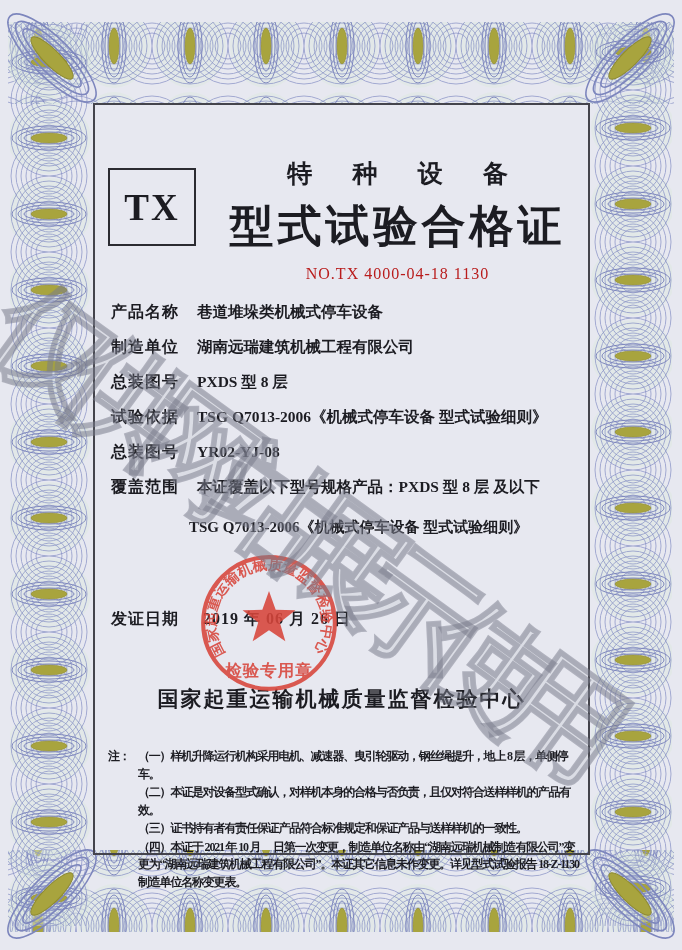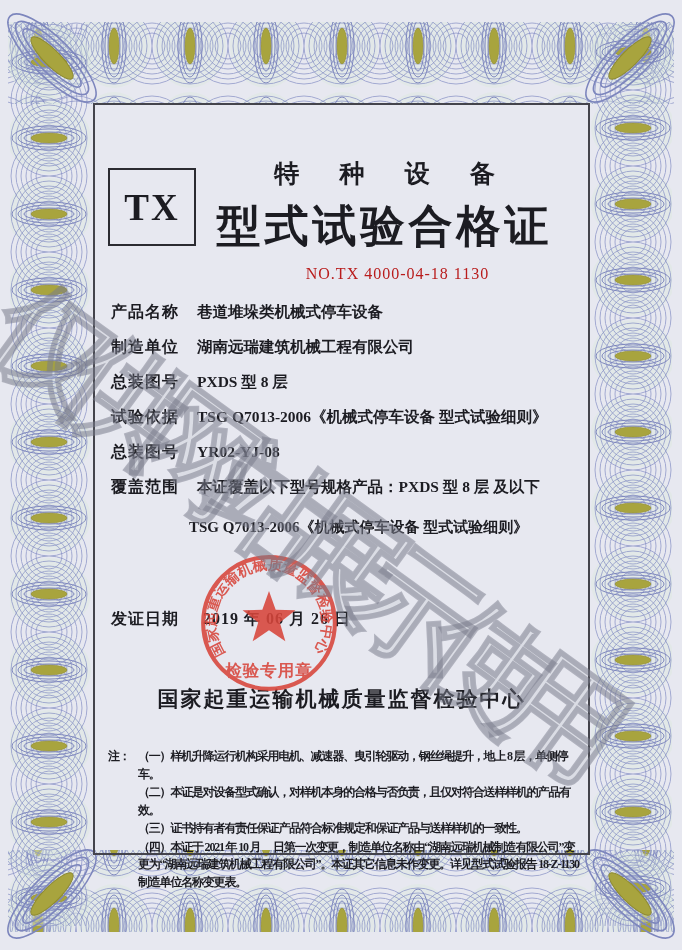--- a/index.html
+++ b/index.html
@@ -14,21 +14,21 @@
   .frame{
     position:absolute;left:93px;top:103px;width:497px;height:752px;
     border:2px solid #44444c;box-sizing:border-box;z-index:2;
   }
   .tx-box{
     position:absolute;left:13px;top:63px;width:88px;height:78px;
     border:2px solid #2b2b31;box-sizing:border-box;
     display:flex;align-items:center;justify-content:center;
     font-size:37px;font-weight:700;letter-spacing:2px;
   }
-  .head{position:absolute;left:107px;top:52px;width:365px;text-align:center;}
+  .head{position:absolute;left:120px;top:52px;width:365px;text-align:center;}
   .category{font-size:25px;font-weight:600;letter-spacing:17px;padding-left:17px;}
   .main-title{font-size:44px;font-weight:700;letter-spacing:4px;margin-top:7px;white-space:nowrap;}
   .cert-no{position:absolute;left:120px;top:160px;width:365px;text-align:center;
     font-size:16px;letter-spacing:1px;color:#b91c1c;}
   .fields{position:absolute;left:16px;top:196px;width:472px;}
   .field-row{display:flex;align-items:baseline;margin-bottom:13px;line-height:22px;}
   .field-label{width:86px;flex:none;font-size:16px;font-weight:600;letter-spacing:1px;}
   .field-value{font-size:15.5px;font-weight:600;white-space:nowrap;}
   .conclusion{position:absolute;left:94px;top:410px;width:396px;
     font-size:15px;font-weight:600;line-height:24px;}

